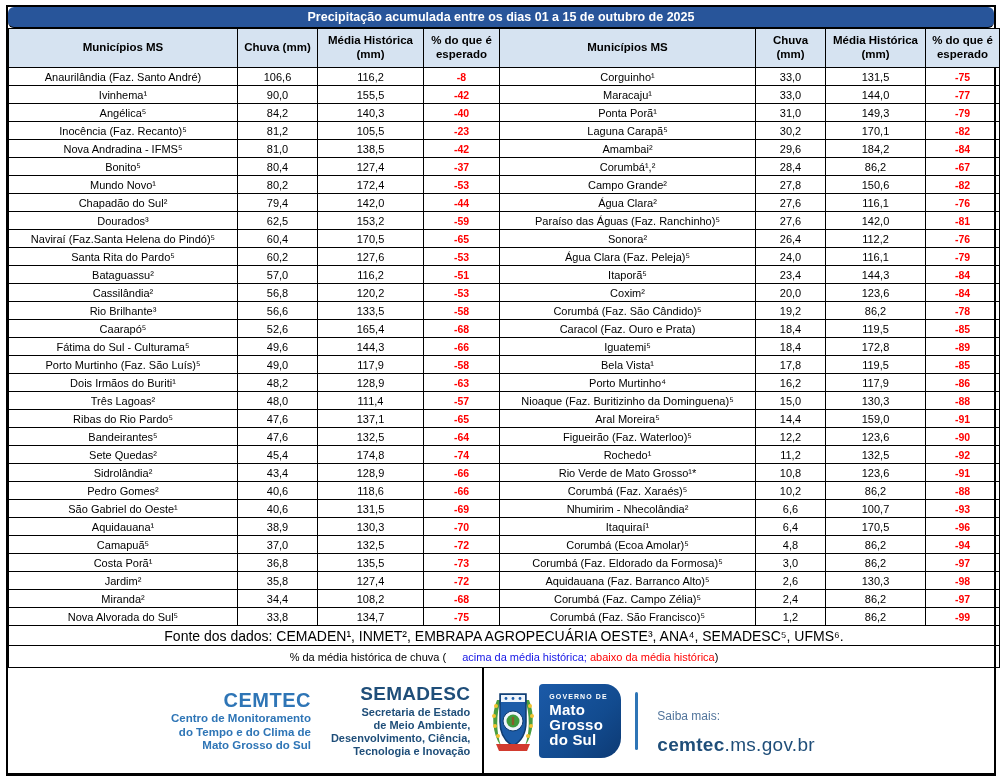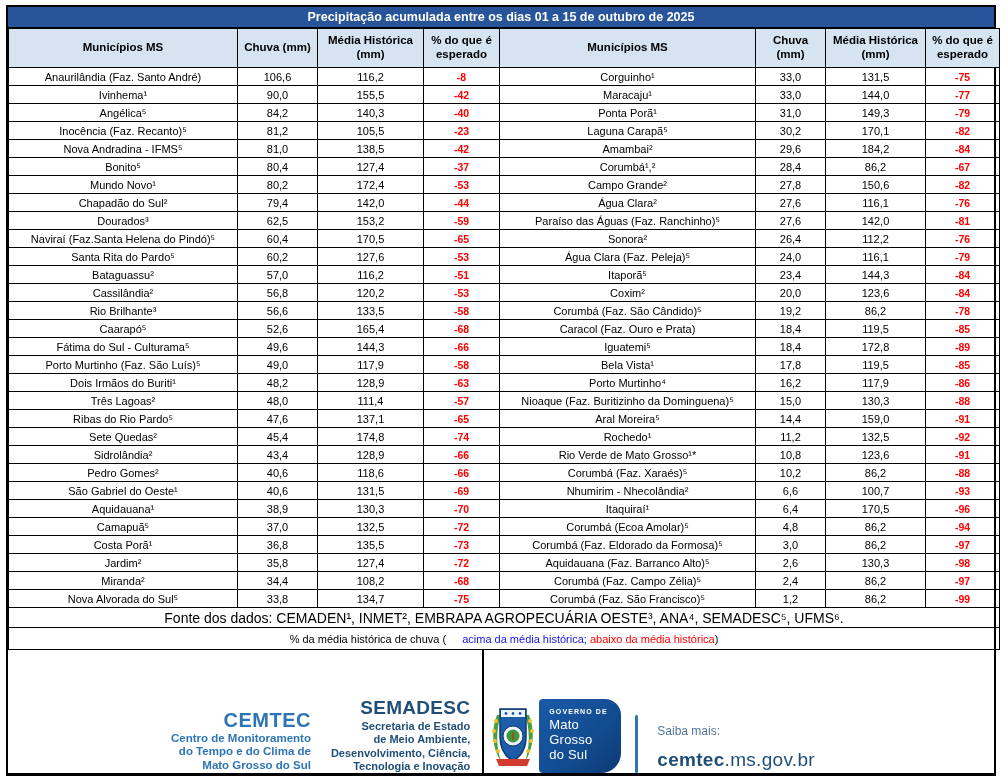--- a/index.html
+++ b/index.html
@@ -9,52 +9,52 @@
     font-family:"Liberation Sans", sans-serif; color:#000;
   }
   .frame {
     position:absolute; left:6px; top:5px; width:990px; height:771px;
     border:2px solid var(--border); border-bottom-width:3px;
     display:flex; flex-direction:column; background:#fff;
   }
   .title-bar {
     background:var(--title-bar-bg); color:#fff; font-weight:bold;
     font-size:12.5px; text-align:center; height:21px; line-height:20px;
-    border-bottom:1px solid var(--border); flex:0 0 auto;
+    border-bottom:1px solid var(--border); flex:0 0 auto;border-radius:6px;
   }
   table { width:100%; border-collapse:collapse; table-layout:fixed; flex:0 0 auto; }
   th, td { border:1px solid var(--border); text-align:center; vertical-align:middle; overflow:hidden; }
   th {
     background:var(--header-bg); font-weight:bold; font-size:11.5px;
     height:39px; line-height:1.2; padding:0 2px;
   }
   tbody td { height:18px; font-size:11px; white-space:nowrap; padding:0 1px; }
   td.pct { color:var(--negative-pct); font-weight:bold; font-size:10.5px; }
   tr.fonte-row td { height:20px; font-size:14px; white-space:nowrap; }
   tr.legend-row td { height:22px; font-size:11px; white-space:nowrap; }
   .lg-above { color:var(--legend-above-blue);padding-left:16px; }
   .lg-below { color:var(--legend-below-red); }
-  .band { flex:1 1 auto; display:flex; align-items:flex-end; background:#fff; }
+  .band { flex:1 1 auto; display:flex; align-items:center; background:#fff; }
   .spacer-left { width:163px; flex:0 0 auto; }
   .logo-block { text-align:right; line-height:1.2; }
   .cemtec-title { font-size:20px; font-weight:bold; color:var(--cemtec-blue); letter-spacing:0.5px; }
   .cemtec-desc { font-size:11.5px; font-weight:bold; color:var(--cemtec-blue); }
   .semadesc-title { font-size:19px; font-weight:bold; color:var(--semadesc-blue); letter-spacing:0.3px; }
   .semadesc-desc { font-size:11px; font-weight:bold; color:var(--semadesc-blue); }
   .gap20 { width:20px; flex:0 0 auto; }
   .v-black { width:2px; align-self:stretch; background:var(--border); margin-left:12px; flex:0 0 auto; }
   .gov-logo { display:flex; align-items:center; margin-left:3px; flex:0 0 auto; }
   .gov-shield { width:52px; height:74px; display:flex; align-items:center; justify-content:center; }
   .gov-box {
     width:82px; height:74px; color:#fff;
     background:linear-gradient(135deg, #1b5aa8 0%, var(--gov-box-blue) 60%, #0d3a74 100%);
     border-radius:4px 16px 20px 4px; padding:9px 0 0 10px;
   }
   .gov-small { font-size:7px; font-weight:bold; letter-spacing:1.1px; margin-bottom:2px; }
-  .gov-big { font-size:13px; font-weight:normal; line-height:15px; letter-spacing:0.2px; }
+  .gov-big { font-size:15px; font-weight:bold; line-height:15px; letter-spacing:0.2px; }
   .v-blue { width:3px; height:58px; background:var(--cemtec-blue); border-radius:2px; margin-left:14px; flex:0 0 auto; }
   .saiba-block { margin-left:19px; line-height:1.35; }
   .saiba-label { font-size:12px; color:var(--saiba-gray-blue);margin-top:24px; }
   .saiba-url { font-size:19px; color:var(--url-blue); letter-spacing:0.3px;margin-top:8px; }
   .saiba-url .bold { font-weight:bold; }
 </style>
 </head>
 <body>
 
 <div class="frame">
@@ -277,20 +277,30 @@
         </tr>
         <tr>
           <td>Ribas do Rio Pardo⁵</td>
           <td>47,6</td>
           <td>137,1</td>
           <td class="pct">-65</td>
           <td>Aral Moreira⁵</td>
           <td>14,4</td>
           <td>159,0</td>
           <td class="pct">-91</td>
+        </tr>
+        <tr>
+          <td>Bandeirantes⁵</td>
+          <td>47,6</td>
+          <td>132,5</td>
+          <td class="pct">-64</td>
+          <td>Figueirão (Faz. Waterloo)⁵</td>
+          <td>12,2</td>
+          <td>123,6</td>
+          <td class="pct">-90</td>
         </tr>
         <tr>
           <td>Sete Quedas²</td>
           <td>45,4</td>
           <td>174,8</td>
           <td class="pct">-74</td>
           <td>Rochedo¹</td>
           <td>11,2</td>
           <td>132,5</td>
           <td class="pct">-92</td>

